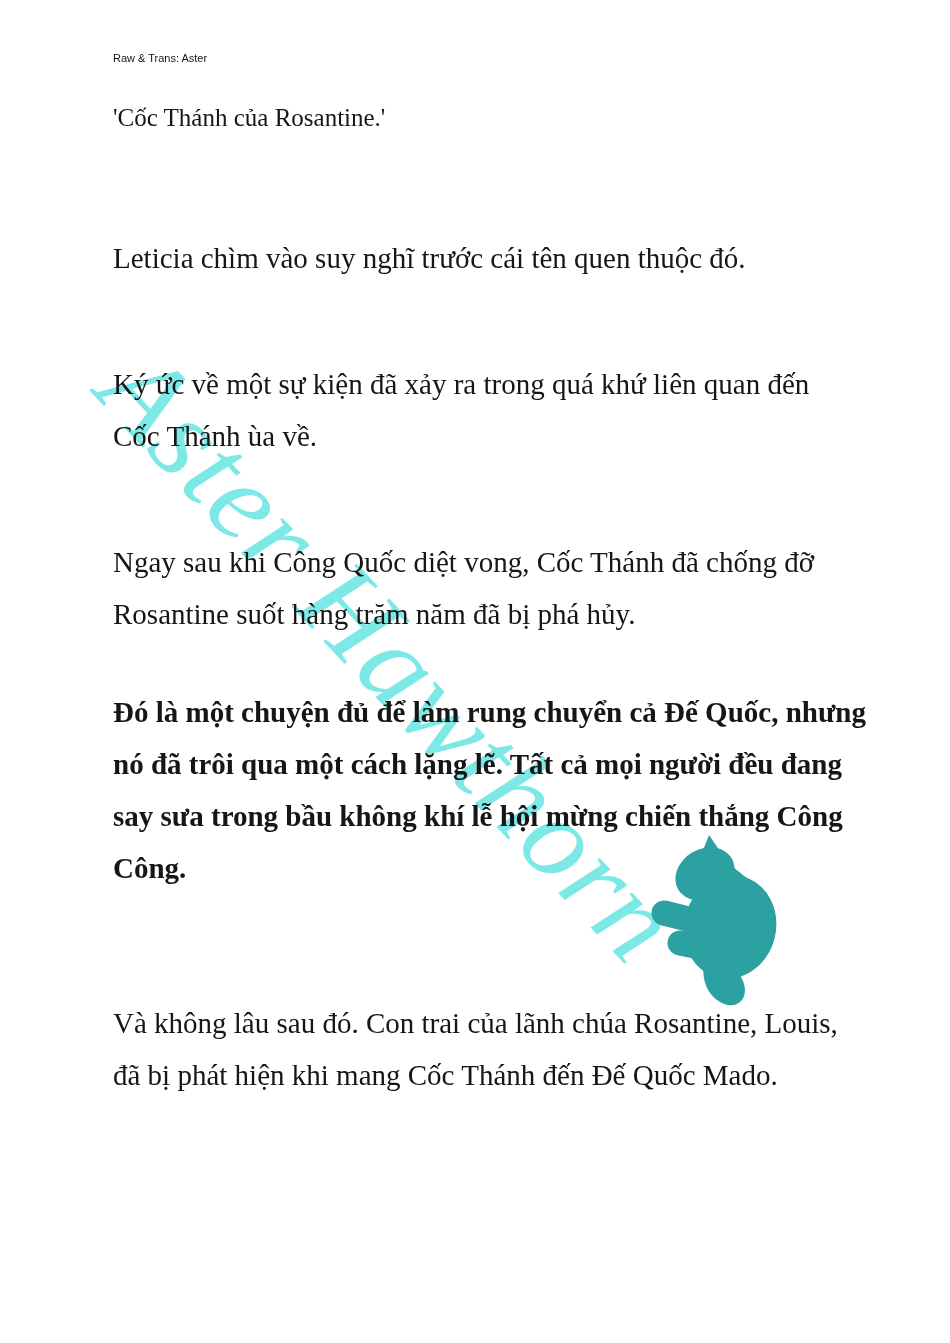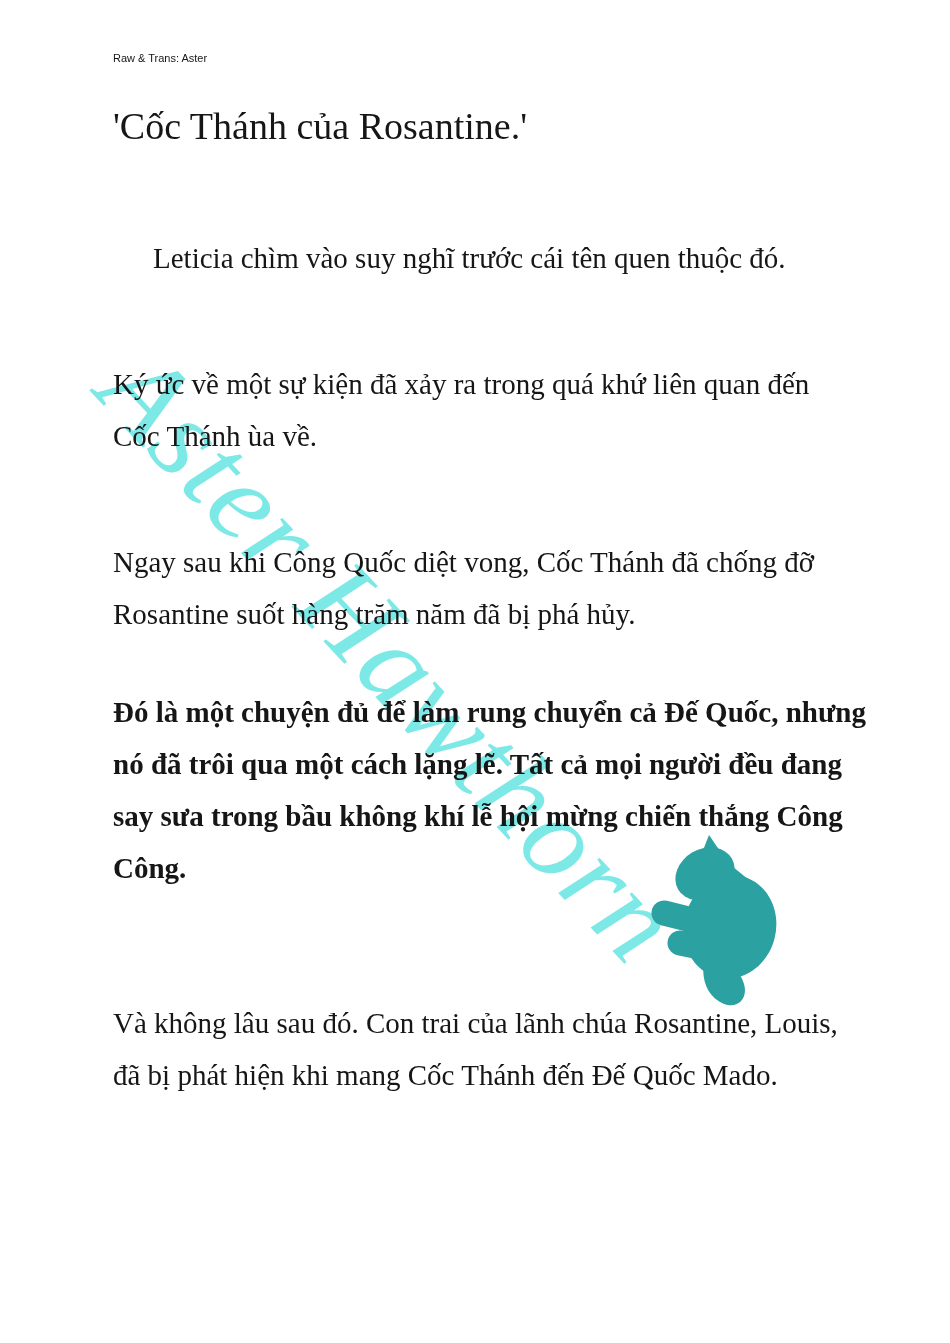--- a/index.html
+++ b/index.html
@@ -21,39 +21,39 @@
     top: 52px;
     font-family: "Liberation Sans", sans-serif;
     font-size: 11px;
     color: var(--text-color, #1a1a1a);
     z-index: 3;
   }
   .title {
     position: absolute;
     left: 113px;
     top: 104px;
-    font-size: 38px;
+    font-size: 25px;
     color: var(--text-color, #1a1a1a);
     z-index: 3;
     white-space: nowrap;
   }
   .para {
     position: absolute;
     left: 113px;
     width: 790px;
     font-size: 29px;
     line-height: 52px;
     color: var(--text-color, #1a1a1a);
     z-index: 3;
   }
   .para .line {
     white-space: nowrap;
     height: 52px;
   }
-  .para-1 { top: 232px; margin-left: 40px; }
+  .para-1 { top: 232px; }
   .para-2 { top: 358px; }
   .para-3 { top: 536px; }
   .para-4 { top: 686px; font-weight: bold; }
   .para-5 { top: 997px; }
   .watermark {
     position: absolute;
     left: 172px;
     top: 322px;
     transform: rotate(47deg);
     transform-origin: 0 0;

